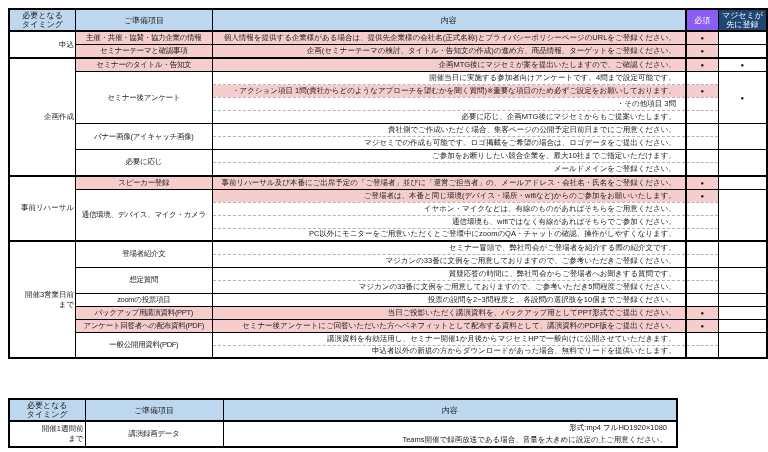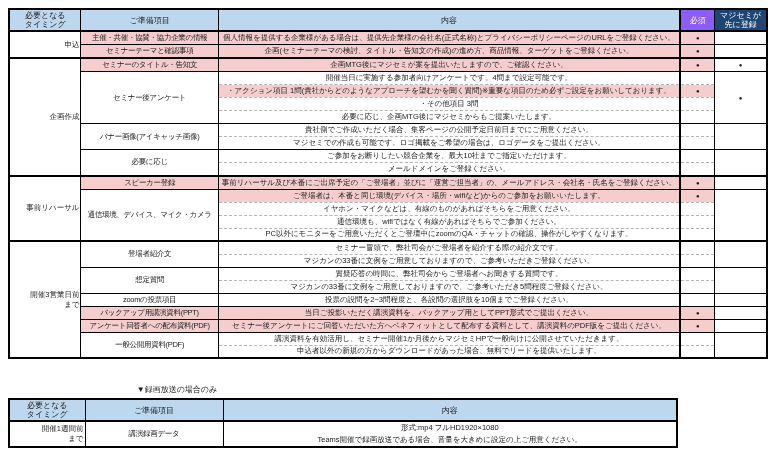--- a/index.html
+++ b/index.html
@@ -19,21 +19,21 @@
 
   th { background:#BDD7EE; color:#1a1a1a; font-weight:normal; font-size:8px;
        text-align:center; vertical-align:middle; white-space:pre-line; line-height:9px;
        border-bottom:2px solid #000; }
   th.req-col  { background:#8b5cf6; color:#ffffff; }
   th.maji-col { background:#1F4673; color:#ffffff;margin-top:32px; }
 
   td { font-size:7.5px; color:#1a1a1a; vertical-align:middle; line-height:10px; }
   td.timing  { text-align:right; white-space:pre-line; }
   td.item    { text-align:center; white-space:nowrap; letter-spacing:-0.3px; }
-  td.content { text-align:center; padding:0 3px; white-space:nowrap; }
+  td.content { text-align:right; padding:0 9px; white-space:nowrap; }
   td.dotcell { text-align:center; font-size:6px; line-height:6px; }
   td.pink    { background:#F5CDCD;margin-top:28px; }
   .req-col   { border-left:2px solid #000 !important; }
 
   tr.item-start  > td { border-top:1px solid #000; }
   tr.group-start > td { border-top:2px solid #000; }
   tr.cont        > td { border-top:1px dashed #b5b5b5; }
   #table2 tr.cont > td { border-top:none; }
 
   .caption { position:absolute; left:107px; top:384px; width:140px; text-align:center;
@@ -193,21 +193,20 @@
           <td class="dotcell req-col"></td>
           <td class="dotcell" rowspan="2"></td>
         </tr>
         <tr class="row cont">
           <td class="content">申込者以外の新規の方からダウンロードがあった場合、無料でリードを提供いたします。</td>
           <td class="dotcell req-col"></td>
         </tr>
       </tbody>
   </table>
 
-  <div class="caption">▼録画放送の場合のみ</div>
 
   <table id="table2">
     <colgroup>
       <col style="width:76px">
         <col style="width:138px">
         <col style="width:454px">
     </colgroup>
     <thead>
       <tr class="head">
         <th>必要となる

